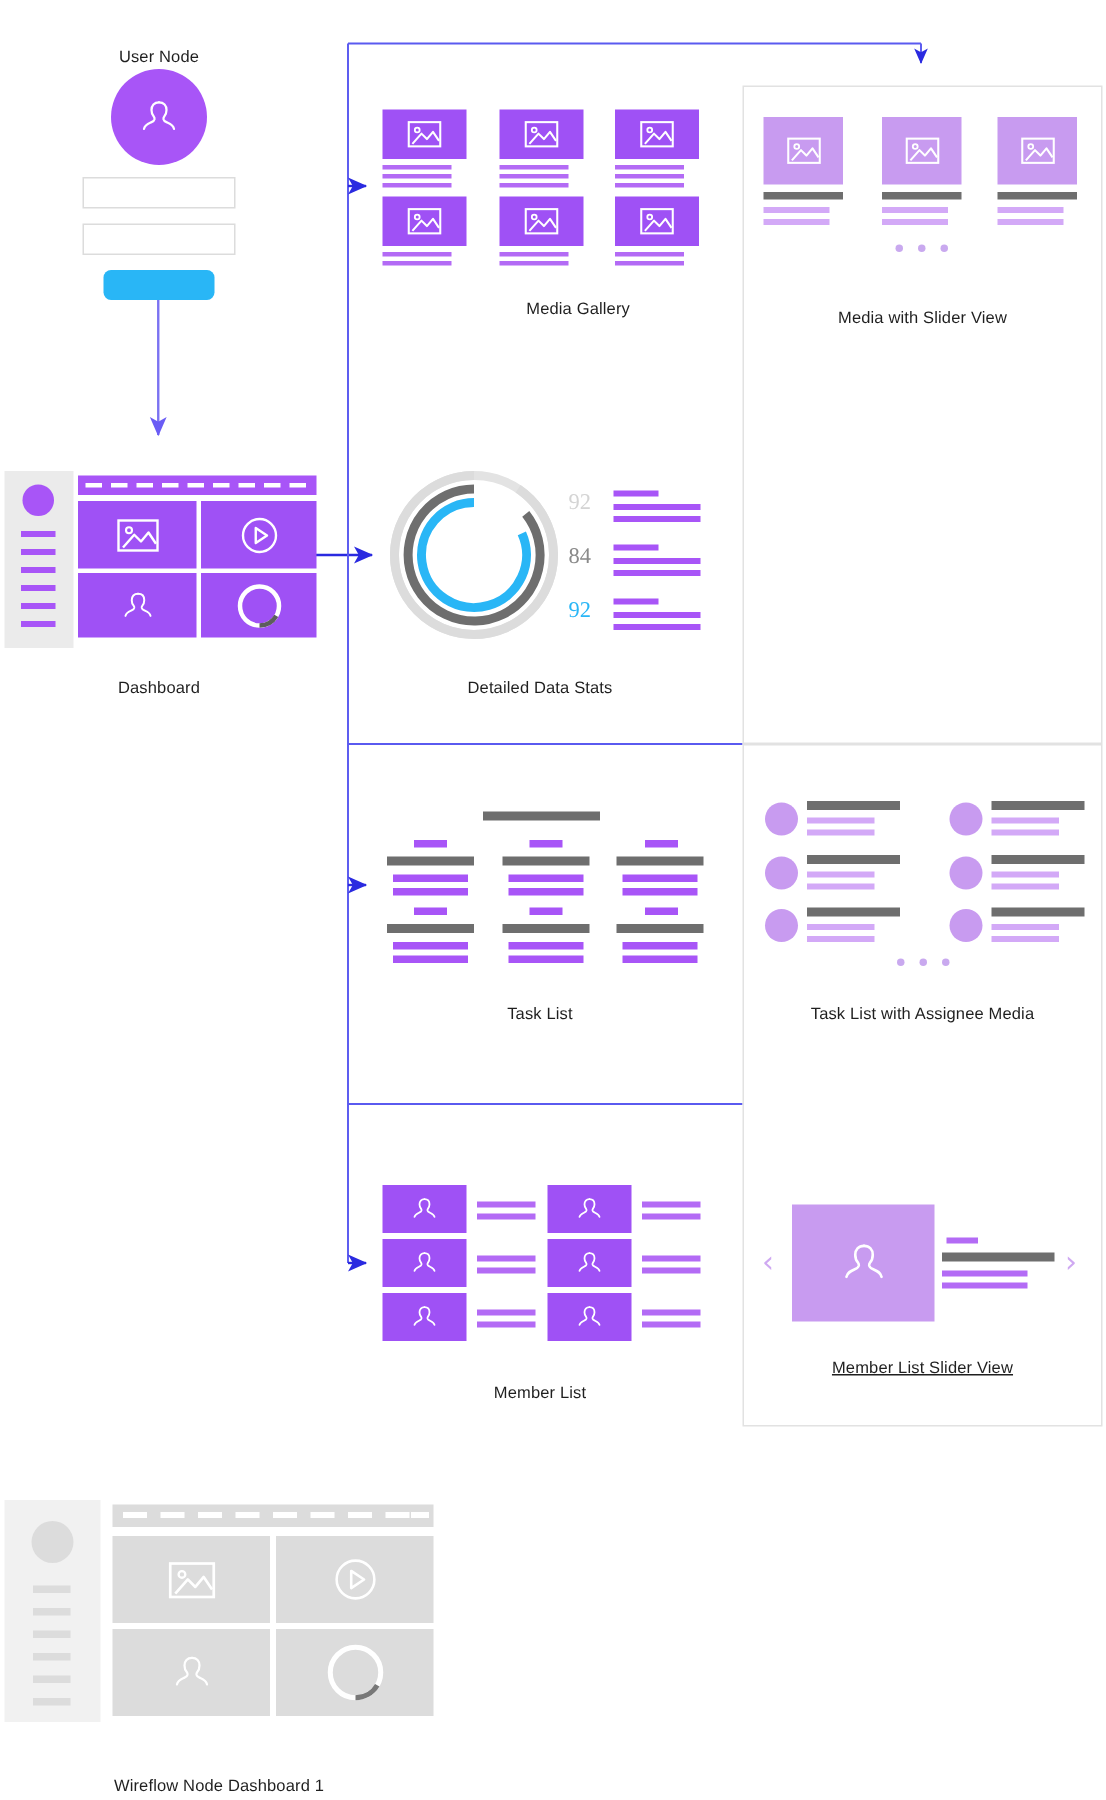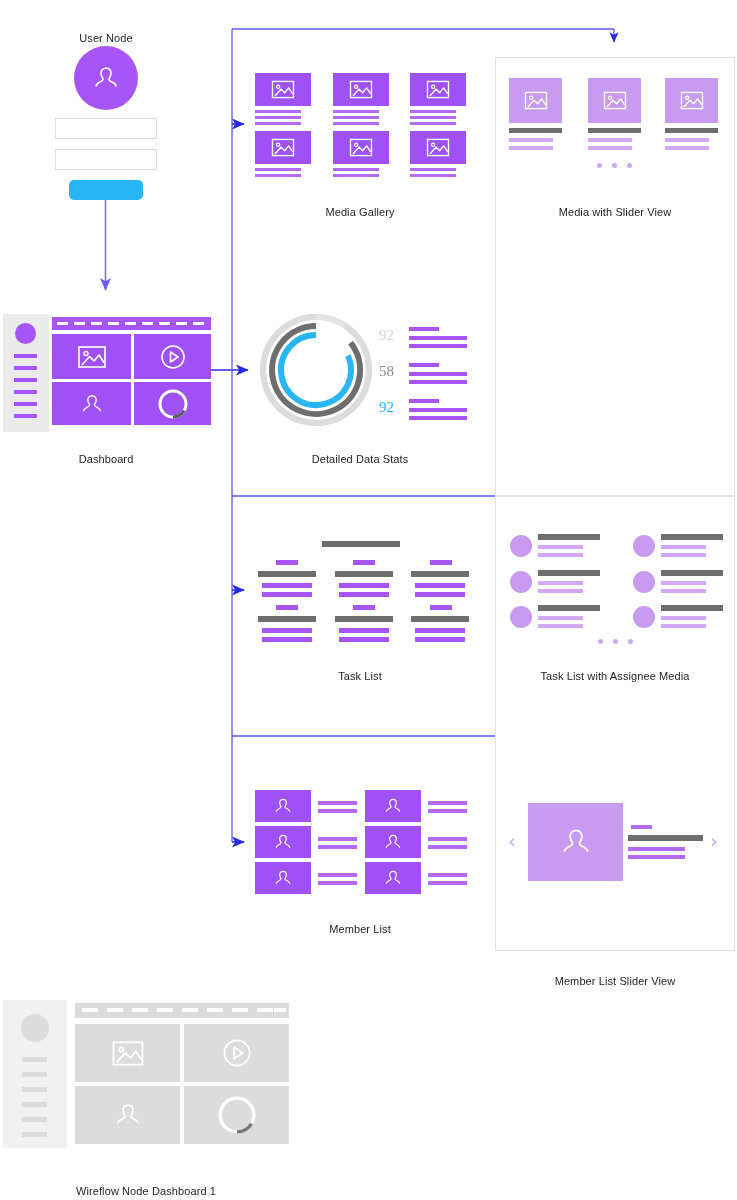--- a/index.html
+++ b/index.html
@@ -260,21 +260,21 @@
     <div class="tile" style="left:410px;top:131px;width:56px;height:33px;background:#9f51f5;">
       <svg width="26" height="21" viewBox="0 0 32 26">
         <rect x="3" y="3" width="26" height="20" fill="none" stroke="#fff" stroke-width="1.7"></rect>
         <circle cx="10" cy="9.5" r="2" fill="none" stroke="#fff" stroke-width="1.5"></circle>
         <path d="M6 21 L13.5 12.5 L18 17 L23 11 L28 18.5" fill="none" stroke="#fff" stroke-width="1.7" stroke-linejoin="round"></path>
       </svg>
     </div>
     <div class="bar" style="left:410px;top:168px;width:46px;height:3px;background:#b36bf5;"></div>
     <div class="bar" style="left:410px;top:174px;width:46px;height:3px;background:#b36bf5;"></div>
   </div>
-  <div class="node-label" style="left:300px;top:206px;width:120px;">Media Gallery</div>
+  <div class="node-label" style="left:300px;top:200px;width:120px;text-align:right;">Media Gallery</div>
 
   <div>
     <div class="tile" style="left:509px;top:78px;width:53px;height:45px;background:#c89bf0;">
       <svg width="26" height="21" viewBox="0 0 32 26">
         <rect x="3" y="3" width="26" height="20" fill="none" stroke="#fff" stroke-width="1.7"></rect>
         <circle cx="10" cy="9.5" r="2" fill="none" stroke="#fff" stroke-width="1.5"></circle>
         <path d="M6 21 L13.5 12.5 L18 17 L23 11 L28 18.5" fill="none" stroke="#fff" stroke-width="1.7" stroke-linejoin="round"></path>
       </svg>
     </div>
     <div class="bar" style="left:509px;top:128px;width:53px;height:5px;background:#6e6e6e;"></div>
@@ -318,21 +318,21 @@
       <path d="M60 16 A44 44 0 1 0 94.5 32.6" fill="none" stroke="#6e6e6e" stroke-width="6" stroke-linecap="butt"></path>
 
       <path d="M60 25 A35 35 0 1 0 91.9 45.6" fill="none" stroke="#29b6f6" stroke-width="6" stroke-linecap="butt"></path>
     </svg>
 
     <div class="stat-num" style="left:360px;top:327px;width:34px;color:#d4d4d4;">92</div>
     <div class="bar" style="left:409px;top:327px;width:30px;height:4px;background:#a855f7;"></div>
     <div class="bar" style="left:409px;top:336px;width:58px;height:4px;background:#a855f7;"></div>
     <div class="bar" style="left:409px;top:344px;width:58px;height:4px;background:#a855f7;"></div>
 
-    <div class="stat-num" style="left:360px;top:363px;width:34px;color:#8a8a8a;">58</div>
+    <div class="stat-num" style="left:360px;top:363px;width:34px;color:#8a8a8a;">84</div>
     <div class="bar" style="left:409px;top:363px;width:30px;height:4px;background:#a855f7;"></div>
     <div class="bar" style="left:409px;top:372px;width:58px;height:4px;background:#a855f7;"></div>
     <div class="bar" style="left:409px;top:380px;width:58px;height:4px;background:#a855f7;"></div>
 
     <div class="stat-num" style="left:360px;top:399px;width:34px;color:#29b6f6;">92</div>
     <div class="bar" style="left:409px;top:399px;width:30px;height:4px;background:#a855f7;"></div>
     <div class="bar" style="left:409px;top:408px;width:58px;height:4px;background:#a855f7;"></div>
     <div class="bar" style="left:409px;top:416px;width:58px;height:4px;background:#a855f7;"></div>
   </div>
   <div class="node-label" style="left:300px;top:453px;width:120px;">Detailed Data Stats</div>
@@ -475,21 +475,21 @@
         <path d="M18 8.2c-3.2 0-5 2.1-5 5.1 0 2.1.7 3.5 1.5 4.4.5.6.6 1.1.5 1.8-.2 1.1-1.1 1.6-2.3 2.1-2.1.9-4.2 1.7-4.7 4.3" fill="none" stroke="#fff" stroke-width="1.5" stroke-linecap="round"></path>
         <path d="M18 8.2c3.2 0 5 2.1 5 5.1 0 2.1-.7 3.5-1.5 4.4-.5.6-.6 1.1-.5 1.8.2 1.1 1.1 1.6 2.3 2.1 2.1.9 4.2 1.7 4.7 4.3" fill="none" stroke="#fff" stroke-width="1.5" stroke-linecap="round"></path>
       </svg>
     </div>
     <div class="bar" style="left:631px;top:825px;width:21px;height:4px;background:#b36bf5;"></div>
     <div class="bar" style="left:628px;top:835px;width:75px;height:6px;background:#6e6e6e;"></div>
     <div class="bar" style="left:628px;top:847px;width:57px;height:4px;background:#b36bf5;"></div>
     <div class="bar" style="left:628px;top:855px;width:57px;height:4px;background:#b36bf5;"></div>
     <div class="chev" style="left:710px;top:831px;">›</div>
   </div>
-  <div class="node-label" style="left:540px;top:975px;width:150px;">Member List Slider View</div>
+  <div class="node-label" style="left:540px;top:906px;width:150px;text-decoration:underline;">Member List Slider View</div>
 
   <div style="position:absolute;left:0px;top:1000px;width:290px;height:148px;">
 
     <div class="abs" style="left:3px;top:0px;width:64px;height:148px;background:#f1f1f1;"></div>
     <div class="abs" style="left:21px;top:14px;width:28px;height:28px;border-radius:50%;background:#dcdcdc;"></div>
     <div class="abs" style="left:22px;top:57px;width:25px;height:5px;background:#dcdcdc;"></div>
     <div class="abs" style="left:22px;top:72px;width:25px;height:5px;background:#dcdcdc;"></div>
     <div class="abs" style="left:22px;top:87px;width:25px;height:5px;background:#dcdcdc;"></div>
     <div class="abs" style="left:22px;top:102px;width:25px;height:5px;background:#dcdcdc;"></div>
     <div class="abs" style="left:22px;top:117px;width:25px;height:5px;background:#dcdcdc;"></div>

